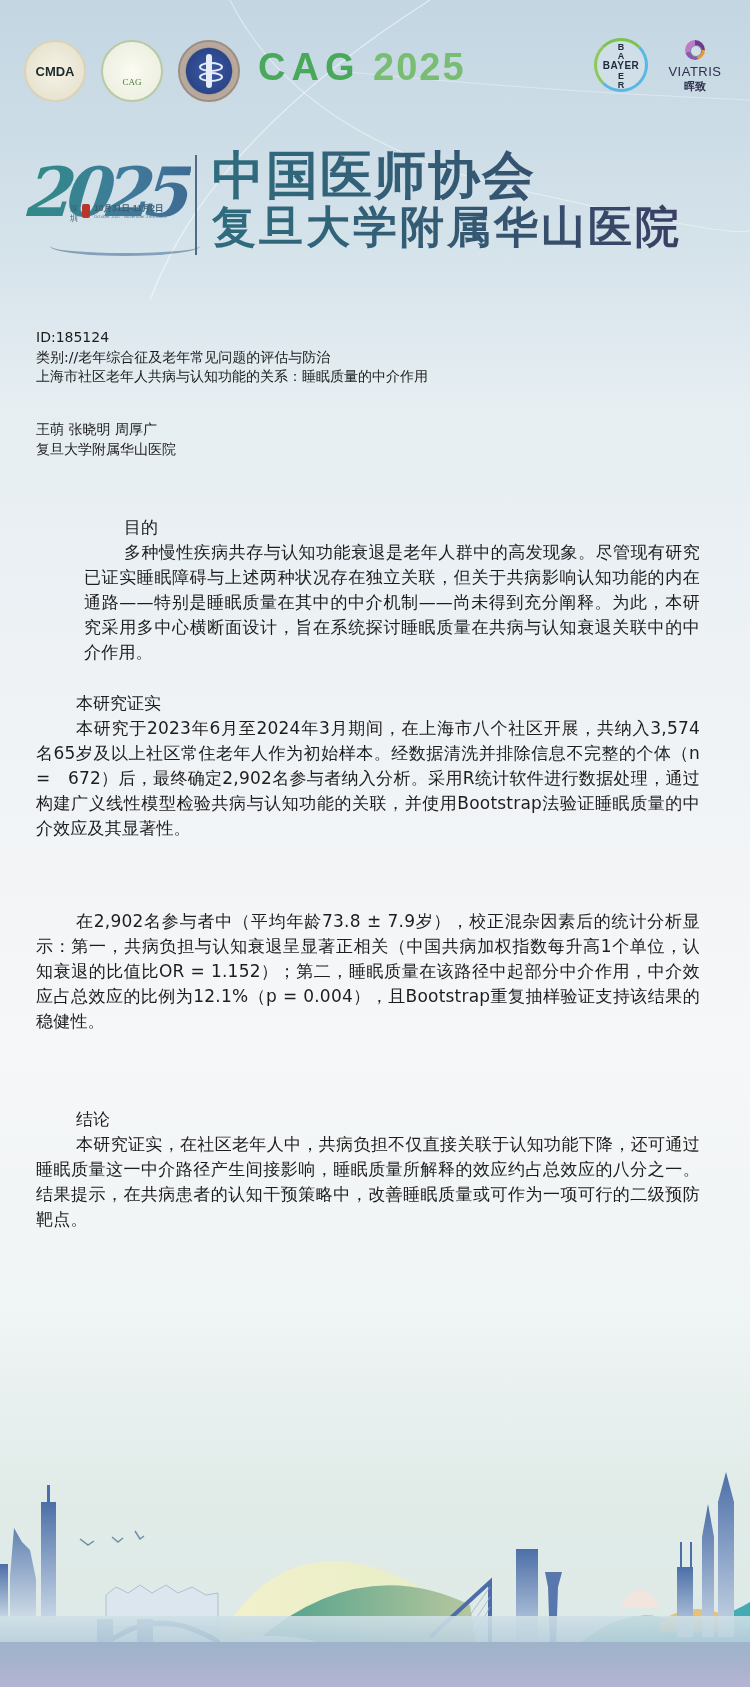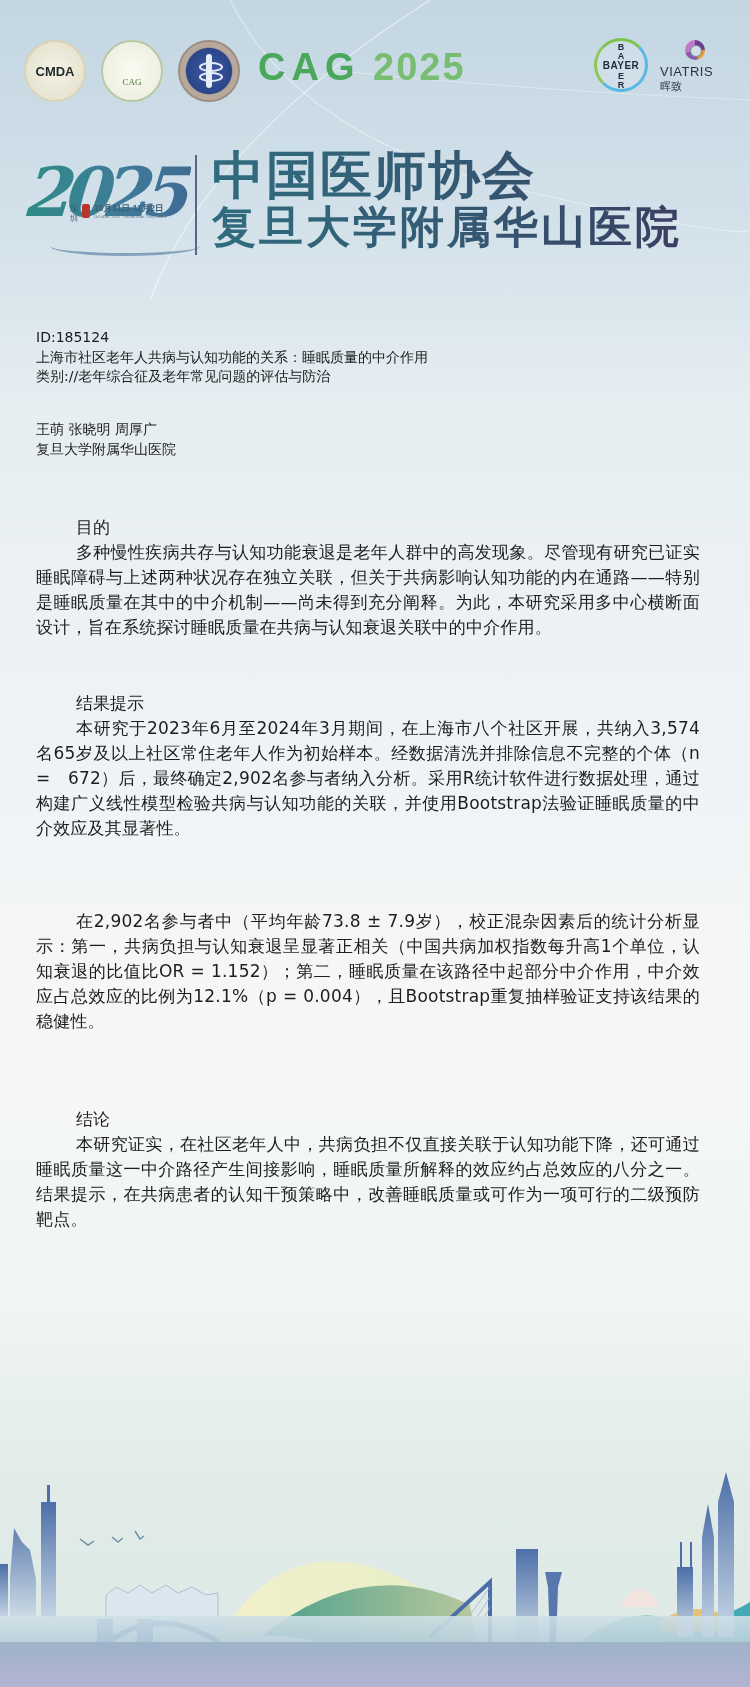--- a/index.html
+++ b/index.html
@@ -45,32 +45,32 @@
       background: rgba(255,255,255,0.15);
     }
     .bayer-h, .bayer-v {
       position: absolute; font-family: "Liberation Sans", sans-serif; font-weight: bold; color: #1c2b3a; font-size: 10px;
     }
     .bayer-h { top: 19px; left: 0; width: 100%; text-align: center; letter-spacing: 0.5px; }
     .bayer-v { left: 0; width: 100%; text-align: center; line-height: 8.5px; top: 2px; font-size: 9px; }
     .bayer-v span { display: block; }
     .bayer-v .gap { height: 12px; }
 
-    .viatris { position: absolute; left: 636px; top: 0; width: 70px; text-align: left; }
+    .viatris { position: absolute; left: 636px; top: 0; width: 70px; text-align: center; }
     .viatris-mark {
       width: 20px; height: 20px; margin: 0 auto 4px; border-radius: 50%;
       background: conic-gradient(#6b3d8c 0 25%, #e89a2f 25% 45%, #8a5aa8 45% 70%, #c17ac7 70% 100%);
       position: relative;
     }
     .viatris-mark::after {
       content: ""; position: absolute; left: 5px; top: 5px; width: 10px; height: 10px; border-radius: 50%; background: #d3dfe7;
       border: 1px solid #6f8ba3;
     }
     .viatris-name { font-family: "Liberation Sans", sans-serif; font-size: 13px; color: #2d2f4c; letter-spacing: 0.5px; }
-    .viatris-cn { font-size: 11px; color: #2d2f4c; font-weight: normal; }
+    .viatris-cn { font-size: 11px; color: #2d2f4c; font-weight: bold; }
 
     
     .brush-year {
       position: absolute; left: 28px; top: 142px; width: 160px; height: 110px;
       font-family: "DejaVu Serif", serif; font-style: italic; font-weight: bold; font-size: 68px;
       letter-spacing: -8px; line-height: 100px;
       background: linear-gradient(90deg, #2f8b86 0%, #3f7b9a 60%, #3f6b93 100%);
       -webkit-background-clip: text; background-clip: text; color: transparent;
       transform: skewX(-6deg);
     }
@@ -107,21 +107,21 @@
     .authors { position: absolute; left: 36px; top: 419px; font-size: 14px; line-height: 20px; color: #1c1c1c; }
 
     
     .abstract { position: absolute; left: 36px; top: 515px; width: 664px; }
     .section { margin-bottom: 28px; }
     .section-heading { font-size: 17px; line-height: 25px; padding-left: 40px; color: #1d1d1d; }
     .section-body {
       font-size: 17px; line-height: 25px; text-indent: 40px; text-align: justify; color: #1d1d1d;
       letter-spacing: 0.2px;
     }
-    .sec-objective { height: 148px; }
+    .sec-objective { height: 148px; margin-left: 48px; }
     .sec-methods { height: 190px; }
     .sec-results { height: 170px; }
 
     
     .footer { position: absolute; left: 0; bottom: 0; width: 750px; height: 260px; }
     .footer-band {
       position: absolute; left: 0; bottom: 0; width: 100%; height: 45px;
       background: linear-gradient(180deg, #9eb3c9 0%, #aab3cf 60%, #b4b4d3 100%);
     }
     .water { position: absolute; left: 0; bottom: 45px; width: 100%; height: 26px; background: linear-gradient(180deg, #cfe0e6 0%, #b8cfdc 100%); opacity: .9; }
@@ -176,35 +176,35 @@
 <div class="event-date">10月31日-11月2日</div>
 <div class="event-date-en">October 31st - November 2nd, 2025</div>
 <div class="title-divider"></div>
 <div class="main-title">
   <span class="line1">中国医师协会</span>
   <span class="line2">复旦大学附属华山医院</span>
 </div>
 
 <div class="meta">
   <div>ID:185124</div>
+  <div>类别://老年综合征及老年常见问题的评估与防治</div>
   <div>上海市社区老年人共病与认知功能的关系：睡眠质量的中介作用</div>
-  <div>类别://老年综合征及老年常见问题的评估与防治</div>
 </div>
 <div class="authors">
   <div>王萌 张晓明 周厚广</div>
   <div>复旦大学附属华山医院</div>
 </div>
 
 <div class="abstract">
   <div class="section sec-objective">
     <div class="section-heading">目的</div>
     <div class="section-body">多种慢性疾病共存与认知功能衰退是老年人群中的高发现象。尽管现有研究已证实睡眠障碍与上述两种状况存在独立关联，但关于共病影响认知功能的内在通路——特别是睡眠质量在其中的中介机制——尚未得到充分阐释。为此，本研究采用多中心横断面设计，旨在系统探讨睡眠质量在共病与认知衰退关联中的中介作用。</div>
   </div>
   <div class="section sec-methods">
-    <div class="section-heading">结果提示</div>
+    <div class="section-heading">本研究证实</div>
     <div class="section-body">本研究于2023年6月至2024年3月期间，在上海市八个社区开展，共纳入3,574名65岁及以上社区常住老年人作为初始样本。经数据清洗并排除信息不完整的个体（n　=　672）后，最终确定2,902名参与者纳入分析。采用R统计软件进行数据处理，通过构建广义线性模型检验共病与认知功能的关联，并使用Bootstrap法验证睡眠质量的中介效应及其显著性。</div>
   </div>
   <div class="section sec-results">
     <div class="section-body">在2,902名参与者中（平均年龄73.8 ± 7.9岁），校正混杂因素后的统计分析显示：第一，共病负担与认知衰退呈显著正相关（中国共病加权指数每升高1个单位，认知衰退的比值比OR = 1.152）；第二，睡眠质量在该路径中起部分中介作用，中介效应占总效应的比例为12.1%（p = 0.004），且Bootstrap重复抽样验证支持该结果的稳健性。</div>
   </div>
   <div class="section sec-conclusion">
     <div class="section-heading">结论</div>
     <div class="section-body">本研究证实，在社区老年人中，共病负担不仅直接关联于认知功能下降，还可通过睡眠质量这一中介路径产生间接影响，睡眠质量所解释的效应约占总效应的八分之一。结果提示，在共病患者的认知干预策略中，改善睡眠质量或可作为一项可行的二级预防靶点。</div>
   </div>
 </div>

